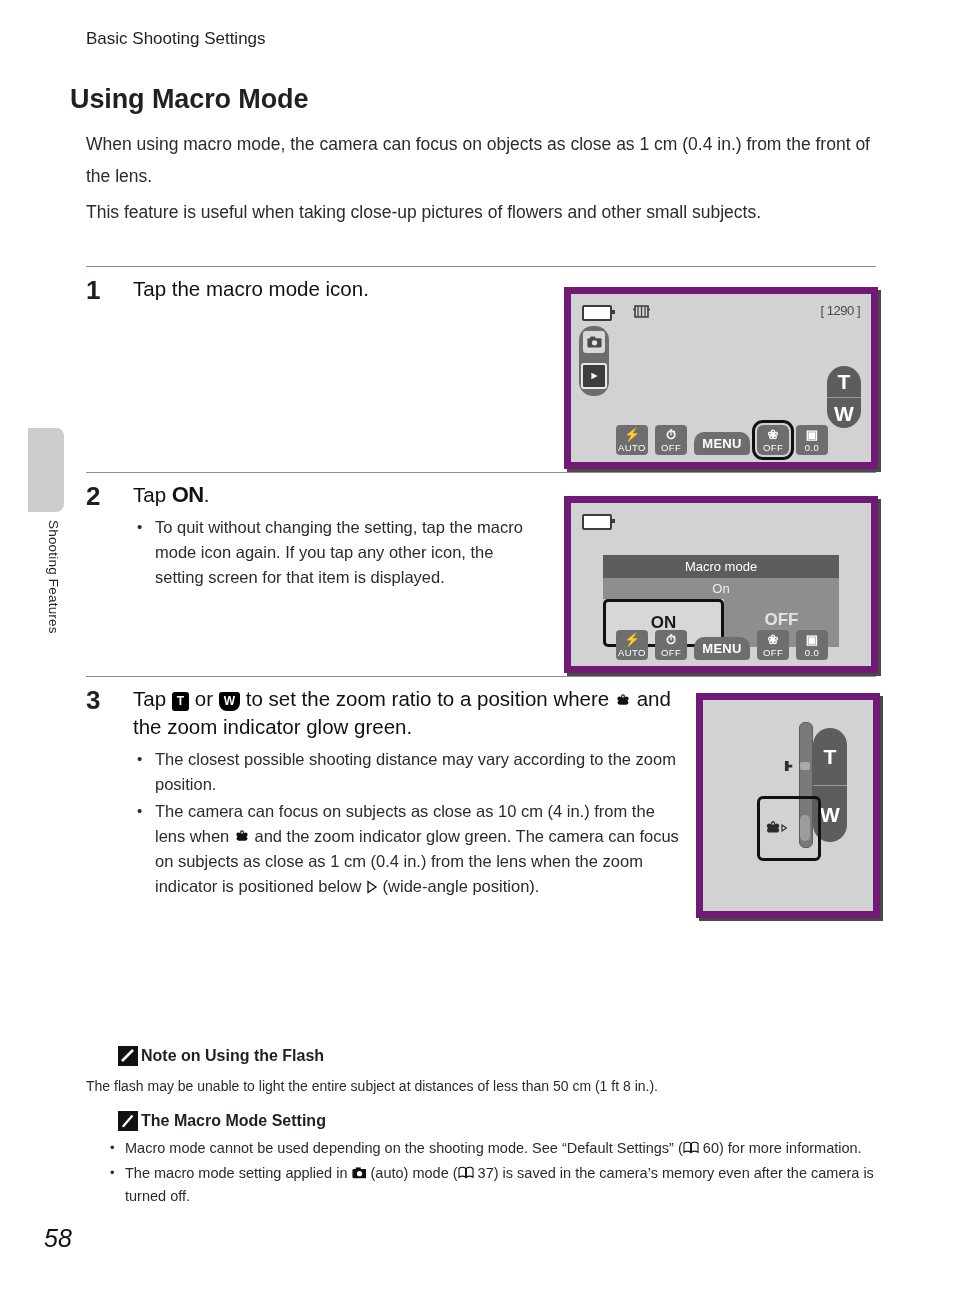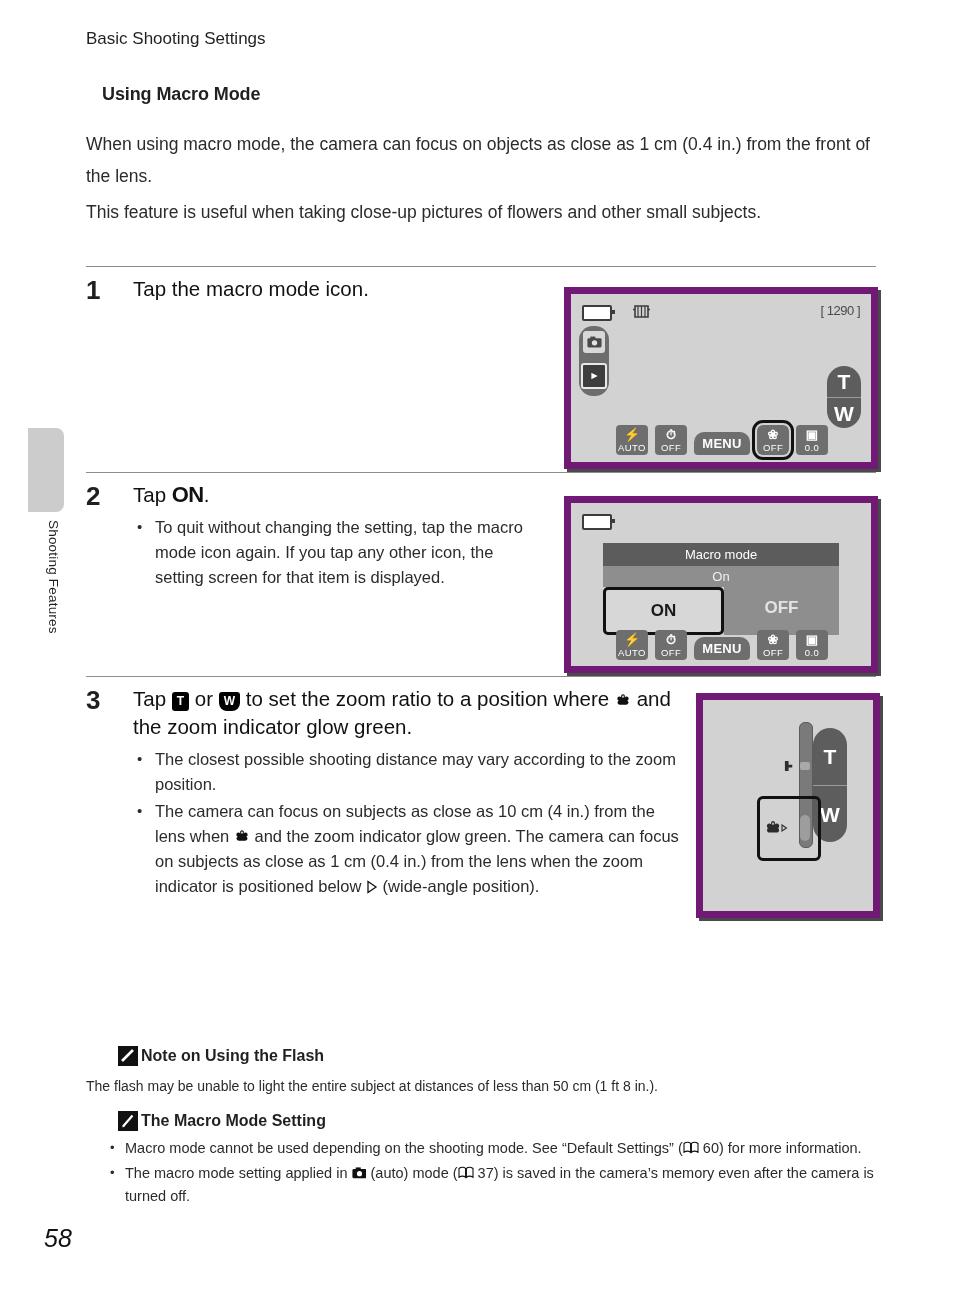--- a/index.html
+++ b/index.html
@@ -24,22 +24,22 @@
     font-size:13.5px;letter-spacing:.2px;color:#231f20;
     white-space:nowrap;
   }
 
   
   .running-head{
     position:absolute;left:86px;top:29px;
     font-size:17px;color:#231f20;
   }
   .h1{
-    position:absolute;left:102px;top:84px;
-    font-size:18px;font-weight:bold;letter-spacing:-.1px;
+    position:absolute;left:70px;top:84px;
+    font-size:27px;font-weight:bold;letter-spacing:-.1px;
   }
   .intro{
     position:absolute;left:86px;top:128px;width:790px;
     font-size:17.5px;line-height:32px;color:#2b2b2b;
   }
   .intro p{margin:0 0 4px 0;}
 
   
   .hr{position:absolute;height:1px;background:#8c8c8c;}
   .hr1{left:86px;top:266px;width:790px;}
@@ -143,21 +143,21 @@
   .menu-btn{
     width:56px;height:23px;background:#6e6e6e;border-radius:10px 10px 4px 4px;
     color:#fff;font-size:13px;font-weight:bold;display:flex;align-items:center;justify-content:center;
     letter-spacing:.3px;
   }
   .sel-ring{
     outline:3px solid #111;border-radius:6px;outline-offset:2px;
   }
 
   
-  .dlg{position:absolute;left:32px;top:40px;width:236px;}
+  .dlg{position:absolute;left:32px;top:52px;width:236px;}
   .dlg .dlg-title{
     background:#5c5c5c;color:#fff;font-size:13px;text-align:center;padding:4px 0;
   }
   .dlg .dlg-val{
     background:#8e8e8e;color:#f0f0f0;font-size:13px;text-align:center;padding:3px 0;
   }
   .dlg .dlg-opts{display:flex;}
   .dlg .opt{
     flex:1;text-align:center;font-size:17px;font-weight:bold;padding:11px 0;
   }

